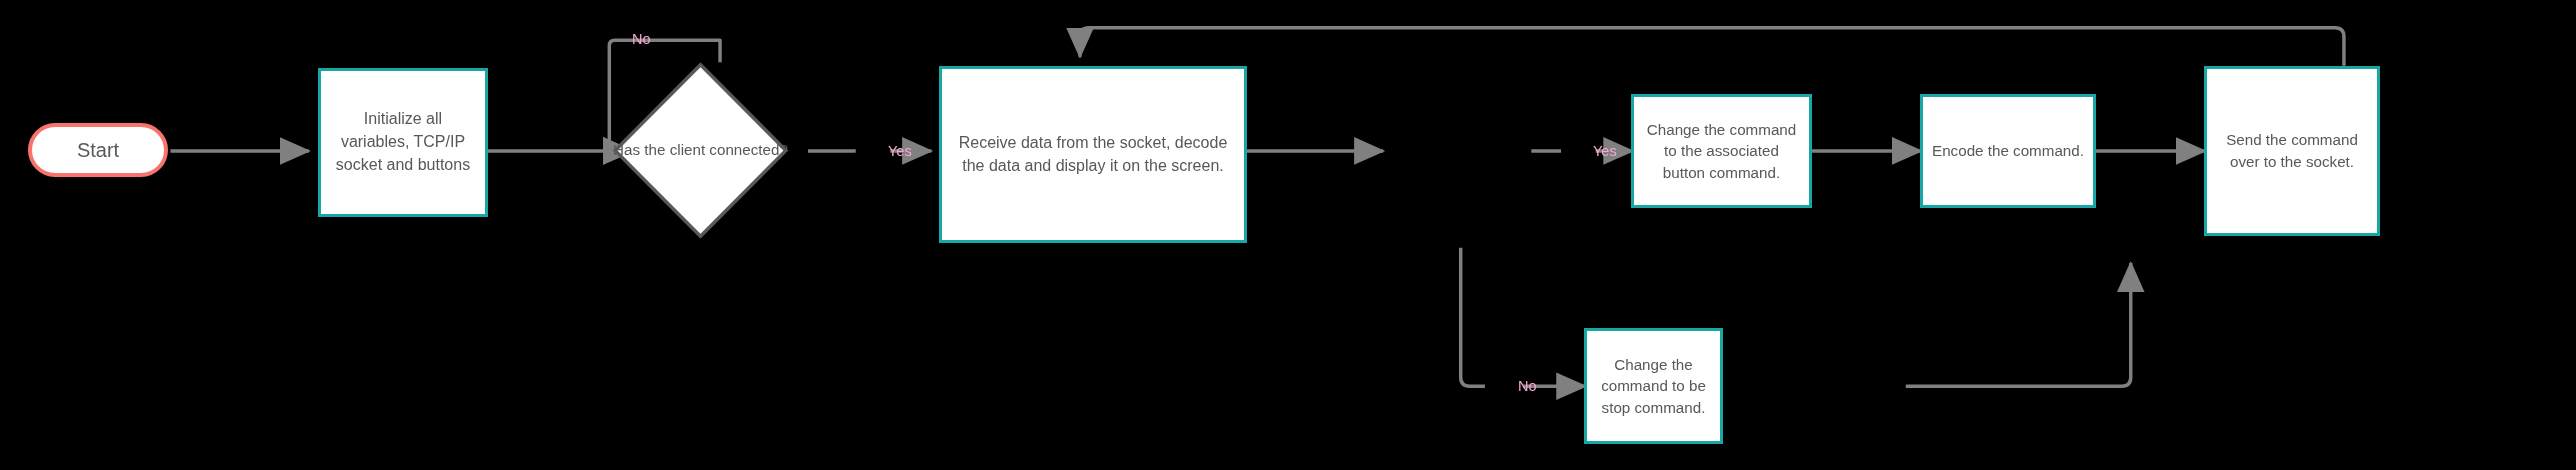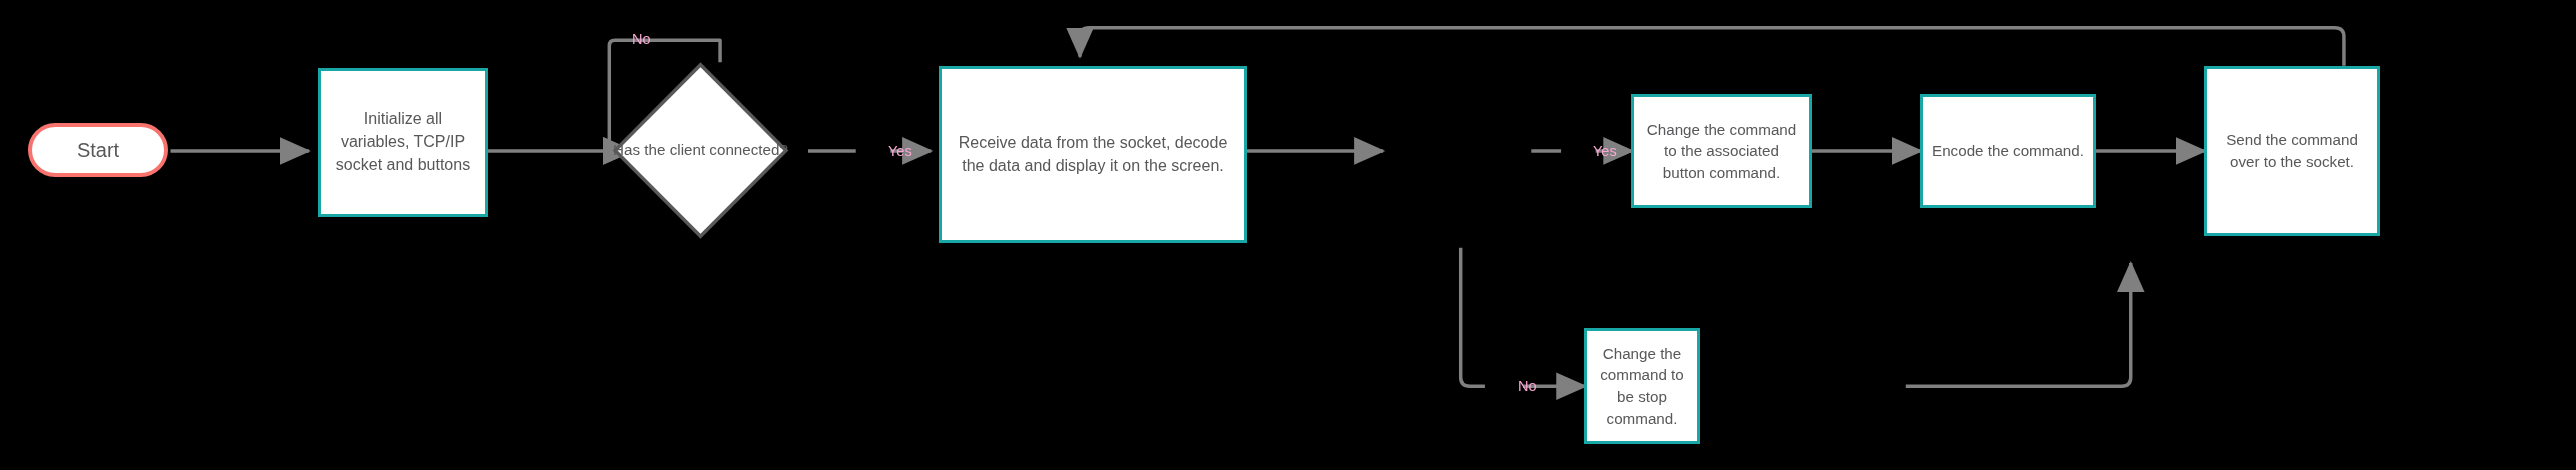--- a/index.html
+++ b/index.html
@@ -83,21 +83,21 @@
   </div>
 
   <div class="node proc p-md" style="left:2204px;top:66px;width:176px;height:170px;">
     <span class="txt">Send the command over to the socket.</span>
   </div>
 
   <div class="node proc p-md" style="left:1920px;top:94px;width:176px;height:114px;">
     <span class="txt">Encode the command.</span>
   </div>
 
-  <div class="node proc p-md" style="left:1584px;top:328px;width:116px;height:116px;">
+  <div class="node proc p-md" style="left:1584px;top:328px;width:139px;height:116px;">
     <span class="txt">Change the command to be stop command.</span>
   </div>
 
   <div class="elabel" style="left:603px;top:31px;">No</div>
   <div class="elabel" style="left:859px;top:143px;">Yes</div>
   <div class="elabel" style="left:1564px;top:143px;">Yes</div>
   <div class="elabel" style="left:1489px;top:378px;">No</div>
 
 </div>
 

